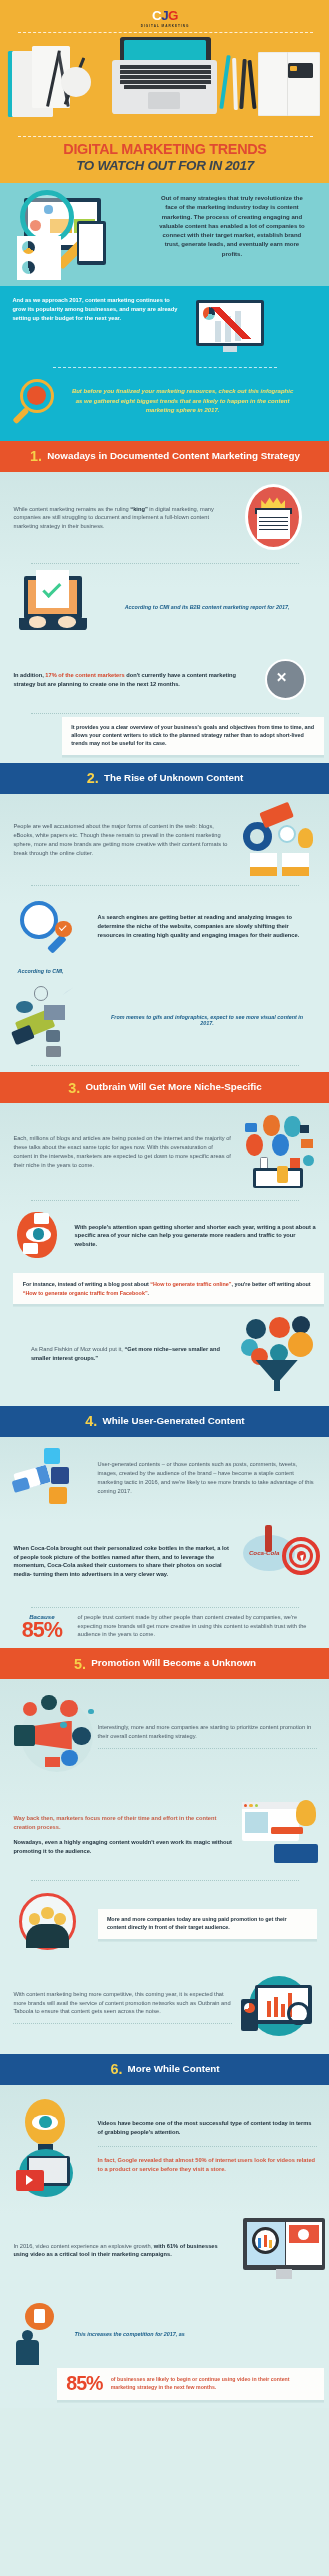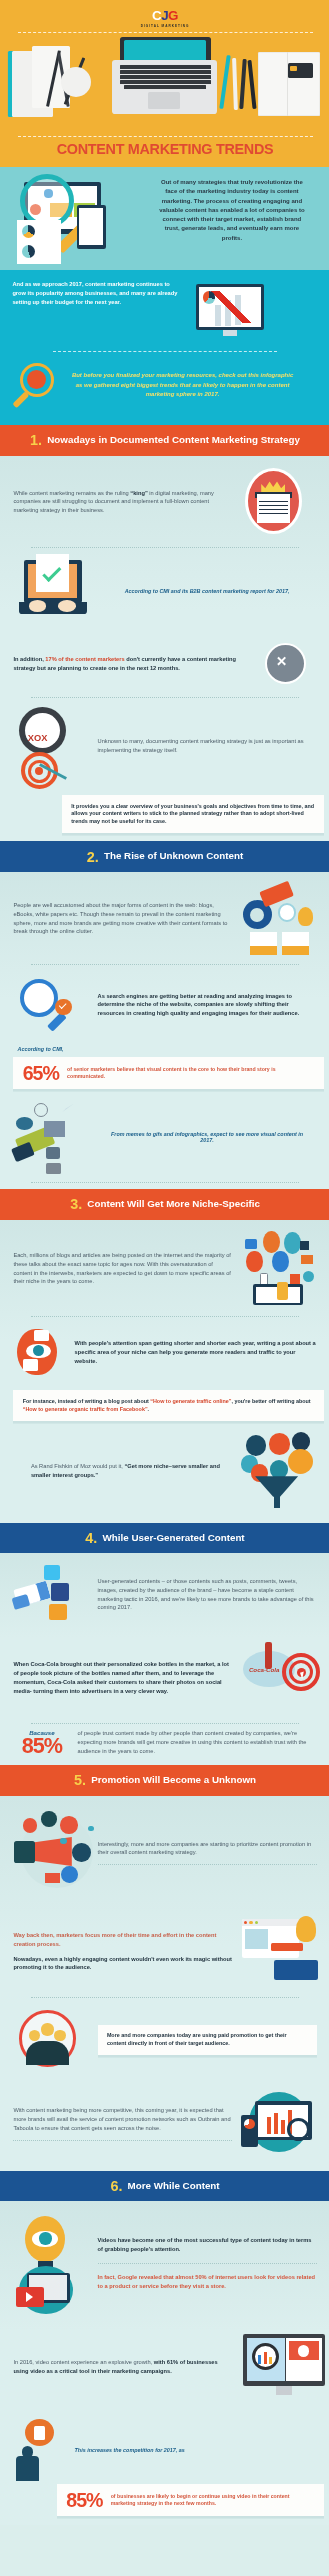--- a/index.html
+++ b/index.html
@@ -192,21 +192,22 @@
       <div class="pen-c" style="left:241px;top:24px;height:50px;background:#2c3137;transform:rotate(4deg);"></div>
       <div class="pen-c" style="left:250px;top:25px;height:49px;background:#23282e;transform:rotate(-6deg);"></div>
 
       <div class="notebook-r"></div>
       <div class="card"></div>
     </div>
 
     <div class="dash-rule"></div>
 
     <div class="title-block">
-      <div class="title-main">CONTENT MARKETING TRENDS</div>
+      <div class="title-main">DIGITAL MARKETING TRENDS</div>
+      <div class="title-sub">TO WATCH OUT FOR IN 2017</div>
     </div>
   </div>
 
   <div class="intro-a">
     <div class="art" style="position:absolute;left:14.4px;top:6.2px;width:103px;height:93px;">
       <div class="rr" style="left:9.3px;top:9.3px;width:77px;height:52px;background:#1b3a52;"></div>
       <div class="sq" style="left:13.4px;top:13.4px;width:69px;height:43px;background:#fff;"></div>
       <div class="sq" style="left:36px;top:30px;width:21.6px;height:14.4px;background:#f2b134;"></div>
       <div class="sq" style="left:60px;top:30px;width:20.6px;height:14.4px;background:#a8cf45;"></div>
       <div class="circ" style="left:15.5px;top:31px;width:11.3px;height:11.3px;background:#e8542a;"></div>
@@ -289,34 +290,20 @@
       <div class="col-text">
         <p class="p dark"><span>In addition, </span><b class="hl-red">17% of the content marketers</b><span> don't currently have a content marketing strategy but are planning to create one in the next 12 months.</span></p>
       </div>
       <div class="art sm" style="position:relative;width:47px;height:47px;">
         <div class="circ" style="left:2.1px;top:2.1px;width:41px;height:41px;background:#7b8792;border:2.6px solid #fff;"></div>
         <div style="position:absolute;left:13.4px;top:13.4px;font-size:13.4px;color:#fff;font-weight:bold;">✕</div>
       </div>
     </div>
     <div class="divider-dots"></div>
 
-    <div class="row">
-      <div class="art" style="position:relative;width:72px;height:77px;">
-        <div class="circ" style="left:5.2px;top:0;width:47px;height:47px;background:#3a3f45;"></div>
-        <div class="circ" style="left:11.3px;top:6.2px;width:35px;height:35px;background:#fff;"></div>
-        <div style="position:absolute;left:14.4px;top:26px;color:#c0392b;font-weight:bold;font-size:9.3px;">XOX</div>
-        <div class="ring" style="left:7.2px;top:45px;width:37px;height:37px;border:4.1px solid #e8542a;"></div>
-        <div class="ring" style="left:14.4px;top:53px;width:23px;height:23px;border:3.6px solid #e8542a;"></div>
-        <div class="ring" style="left:21.6px;top:60px;width:8.2px;height:8.2px;background:#e8542a;"></div>
-        <div style="position:absolute;left:25px;top:63px;width:30px;height:3.1px;background:#3a9aa5;transform:rotate(28deg);"></div>
-      </div>
-      <div class="col-text">
-        <p class="p">Unknown to many, documenting content marketing strategy is just as important as implementing the strategy itself.</p>
-      </div>
-    </div>
 
     <div class="stat-panel" style="margin-left:62px;">
       <div class="stat-copy" style="font-size:5.4px;color:#22333f;">It provides you a clear overview of your business's goals and objectives from time to time, and allows your content writers to stick to the planned strategy rather than to adopt short-lived trends may not be useful for its case.</div>
     </div>
   </div>
 
   <div class="banner blue">
     <span class="banner-num">2.</span>
     <span class="banner-title">The Rise of Unknown Content</span>
   </div>
@@ -343,45 +330,41 @@
         <div class="mag-ring" style="left:6.2px;top:5.2px;width:38px;height:38px;border:4.6px solid #2d7fd0;background:#fff;"></div>
         <div class="mag-handle" style="left:40px;top:38px;width:8.2px;height:19.6px;background:#2d7fd0;"></div>
         <div class="circ" style="left:42px;top:25px;width:16.5px;height:16.5px;background:#e8732a;"></div>
         <div style="position:absolute;left:46px;top:29px;width:7.2px;height:3.6px;border-left:1.5px solid #fff;border-bottom:1.5px solid #fff;transform:rotate(-45deg);"></div>
       </div>
       <div class="col-text">
           <p class="p dark">As search engines are getting better at reading and analyzing images to determine the niche of the website, companies are slowly shifting their resources in creating high quality and engaging images for their audience.</p>
         </div>
     </div>
     <div class="cite left" style="padding-left:17.5px;">According to CMI,</div>
-    <div class="stat-panel">
-      <div class="stat-num">65%</div>
-      <div class="stat-copy red">of senior marketers believe that visual content is the core to how their brand story is communicated.</div>
-    </div>
     <div class="row">
       <div class="art" style="position:relative;width:72px;height:72px;">
         <div class="sq" style="left:4.1px;top:31px;width:36px;height:18.5px;background:#a9bd3c;transform:rotate(-22deg);border-radius:2.1px;"></div>
         <div class="sq" style="left:0px;top:44px;width:19.6px;height:14.4px;background:#1b3a52;transform:rotate(-22deg);border-radius:2.1px;"></div>
         <div class="circ" style="left:20.6px;top:2.1px;width:14.4px;height:14.4px;border:1.5px solid #7b8792;"></div>
         <div class="circ" style="left:3.1px;top:16.5px;width:16.5px;height:12.4px;background:#2d6e8e;"></div>
         <div class="sq" style="left:31px;top:20.6px;width:20.6px;height:15.5px;background:#7b8fa5;"></div>
         <div class="sq" style="left:33px;top:46px;width:13.4px;height:12.4px;background:#5b7285;border-radius:2.1px;"></div>
         <div class="sq" style="left:33px;top:62px;width:14.4px;height:11.3px;background:#7b8792;border-radius:1.5px;"></div>
         <div class="sq" style="left:49px;top:3.1px;width:11.3px;height:8.2px;background:#c9dde4;clip-path:polygon(0 100%,100% 0,35% 55%);"></div>
       </div>
       <div class="col-text">
         <div class="cite">From memes to gifs and infographics, expect to see more visual content in 2017.</div>
       </div>
     </div>
     <div class="divider-dots"></div>
   </div>
 
   <div class="banner orange">
     <span class="banner-num">3.</span>
-    <span class="banner-title">Content Will Get More Niche-Specific</span>
+    <span class="banner-title">Outbrain Will Get More Niche-Specific</span>
   </div>
   <div class="sec">
     <div class="row">
       <div class="col-text">
           <p class="p">Each, millions of blogs and articles are being posted on the internet and the majority of these talks about the exact same topic for ages now. With this oversaturation of content in the interwebs, marketers are expected to get down to more specific areas of their niche in the years to come.</p>
         </div>
       <div class="art" style="position:relative;width:77px;height:77px;">
         <div class="oval" style="left:23px;top:1px;width:17.5px;height:21.6px;background:#e8732a;"></div>
         <div class="oval" style="left:44px;top:2.1px;width:17.5px;height:21.6px;background:#3aa9bf;"></div>
         <div class="oval" style="left:6.2px;top:20.6px;width:17.5px;height:21.6px;background:#e8542a;"></div>

